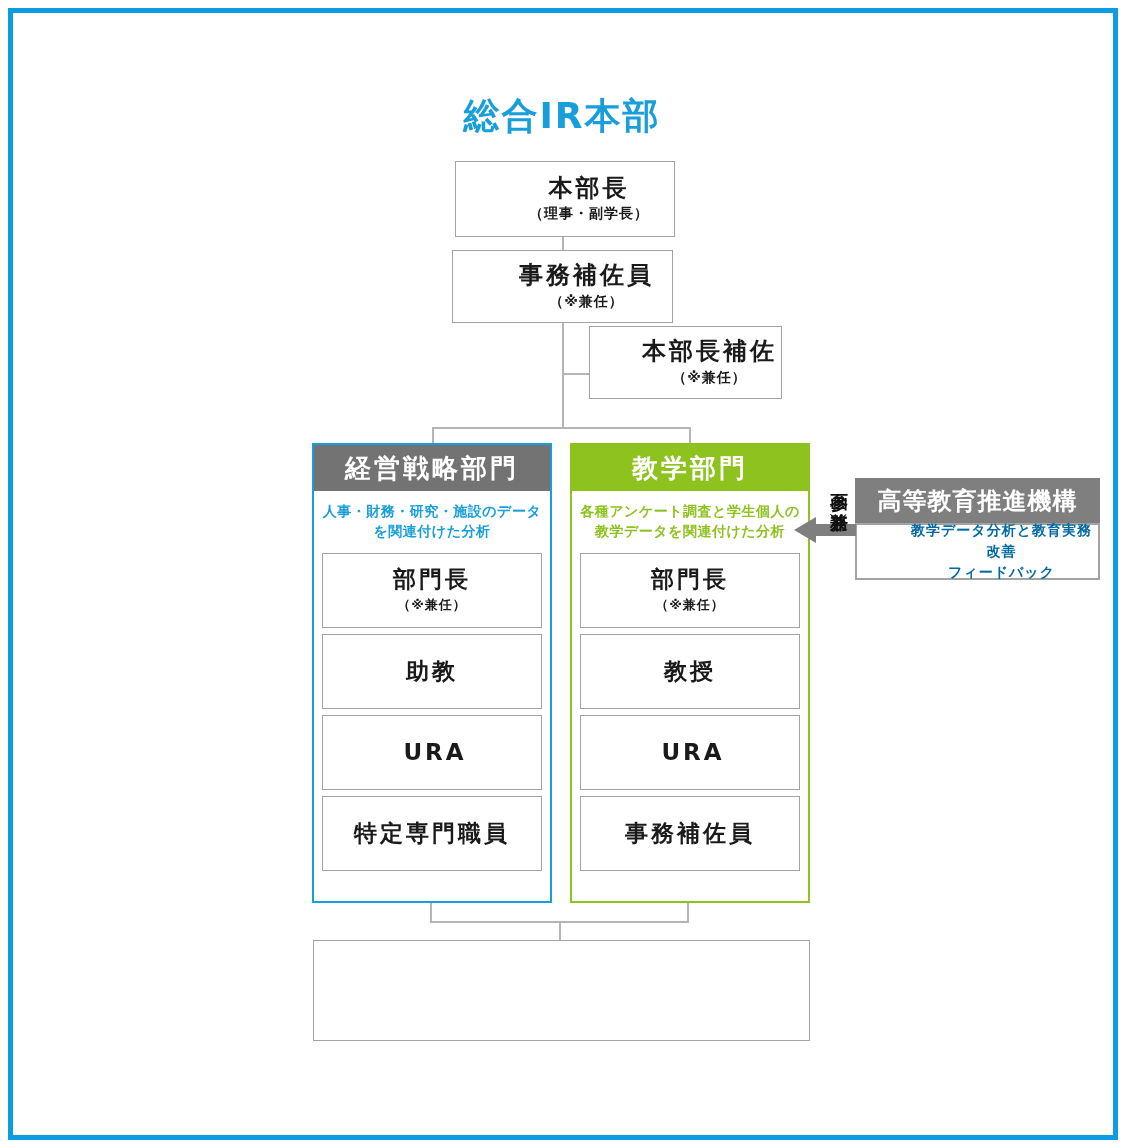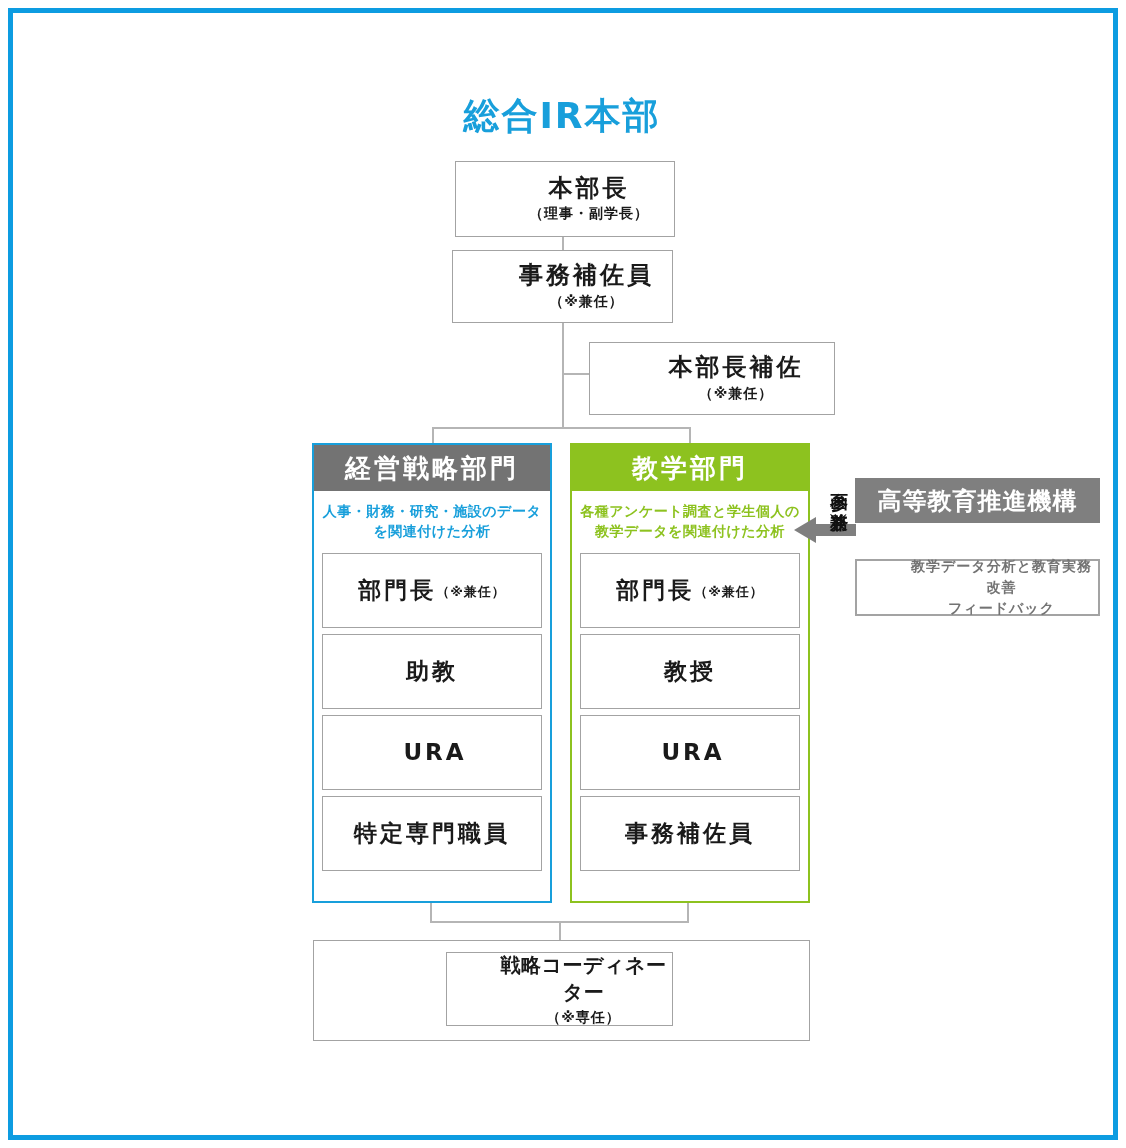--- a/index.html
+++ b/index.html
@@ -20,27 +20,27 @@
   .column{background:#ffffff;}
   .col-left{left:312px;top:443px;width:240px;height:460px;border:2px solid #189fdb;}
   .col-right{left:570px;top:443px;width:240px;height:460px;border:2px solid #8dc21f;}
   .col-header{position:absolute;left:0;top:0;right:0;height:46px;display:flex;align-items:center;justify-content:center;color:#ffffff;font-size:26px;letter-spacing:3px;}
   .col-left .col-header{background:#737373;}
   .col-right .col-header{background:#8dc21f;}
   .col-desc{position:absolute;left:0;top:56px;right:0;text-align:center;font-size:14px;letter-spacing:0.5px;line-height:1.45;}
   .col-left .col-desc{color:#189fdb;}
   .col-right .col-desc{color:#8dc21f;}
   .members{position:absolute;left:8px;right:8px;top:108px;display:flex;flex-direction:column;gap:6px;}
-  .member{height:75px;background:#fff;border:1.5px solid #a3a3a3;display:flex;align-items:center;justify-content:center;box-sizing:border-box;}
+  .member{height:75px;background:#fff;border:1.5px solid #a3a3a3;display:flex;flex-direction:column;align-items:center;justify-content:center;box-sizing:border-box;}
   .member .m-title{font-size:23px;letter-spacing:3px;color:#1a1a1a;line-height:1.1;}
   .member .m-note{font-size:13px;letter-spacing:1px;color:#1a1a1a;margin-top:3px;}
   .latin-spread{letter-spacing:6px;text-indent:6px;}
 
   .ext-header{left:855px;top:478px;width:245px;height:45px;background:#7f7f7f;color:#ffffff;font-size:24px;letter-spacing:1px;display:flex;align-items:center;justify-content:center;}
-  .ext-body{left:855px;top:523px;width:245px;height:57px;background:#ffffff;border:2px solid #a3a3a3;color:#737373;font-size:14px;letter-spacing:1px;line-height:1.5;margin-top:36px;}
+  .ext-body{left:855px;top:523px;width:245px;height:57px;background:#ffffff;border:2px solid #a3a3a3;color:#0369a1;font-size:14px;letter-spacing:1px;line-height:1.5;}
   .arrow-shaft{left:814px;top:524px;width:42px;height:12px;background:#7f7f7f;}
   .arrow-head{left:794px;top:517px;width:0;height:0;border-top:13px solid transparent;border-bottom:13px solid transparent;border-right:22px solid #7f7f7f;}
   .v-label{left:817px;top:478px;width:34px;height:160px;writing-mode:vertical-rl;font-size:18px;letter-spacing:2px;color:#111111;display:flex;justify-content:flex-start;z-index:3;}
   .v-label .part2{margin-top:14px;}
 
   .coord-outer{left:313px;top:940px;width:497px;height:101px;background:#fff;border:1.5px solid #a3a3a3;}
   .coord-inner{left:446px;top:952px;width:227px;height:74px;background:#fff;border:1.5px solid #a3a3a3;}
   .coord-title{font-size:20px;letter-spacing:0.5px;color:#1a1a1a;}
   .coord-note{font-size:14px;letter-spacing:1px;color:#1a1a1a;margin-top:3px;}
 </style>
@@ -55,21 +55,21 @@
   <div class="abs plainbox center-col" style="left:455px;top:161px;width:220px;height:76px;">
     <div class="node-title">本部長</div>
     <div class="node-note">（理事・副学長）</div>
   </div>
 
   <div class="abs plainbox center-col" style="left:452px;top:250px;width:221px;height:73px;">
     <div class="node-title">事務補佐員</div>
     <div class="node-note">（※兼任）</div>
   </div>
 
-  <div class="abs plainbox center-col" style="left:589px;top:342px;width:246px;height:73px;">
+  <div class="abs plainbox center-col" style="left:589px;top:326px;width:193px;height:73px;">
     <div class="node-title">本部長補佐</div>
     <div class="node-note">（※兼任）</div>
   </div>
 
   <div class="abs conn" style="left:562px;top:237px;width:2px;height:13px;"></div>
   <div class="abs conn" style="left:562px;top:323px;width:2px;height:106px;"></div>
   <div class="abs conn" style="left:562px;top:373px;width:27px;height:2px;"></div>
   <div class="abs conn" style="left:432px;top:427px;width:259px;height:2px;"></div>
   <div class="abs conn" style="left:432px;top:427px;width:2px;height:16px;"></div>
   <div class="abs conn" style="left:689px;top:427px;width:2px;height:16px;"></div>
@@ -131,17 +131,13 @@
     <span class="part1">参画</span>
     <span class="part2">（兼務）</span>
   </div>
 
   <div class="abs conn" style="left:430px;top:903px;width:2px;height:20px;"></div>
   <div class="abs conn" style="left:687px;top:903px;width:2px;height:20px;"></div>
   <div class="abs conn" style="left:430px;top:921px;width:259px;height:2px;"></div>
   <div class="abs conn" style="left:559px;top:923px;width:2px;height:17px;"></div>
 
   <div class="abs coord-outer"></div>
-  <div class="abs coord-inner center-col">
-    <div class="coord-title">戦略コーディネーター</div>
-    <div class="coord-note">（※専任）</div>
-  </div>
 </div>
 
 </body></html>

